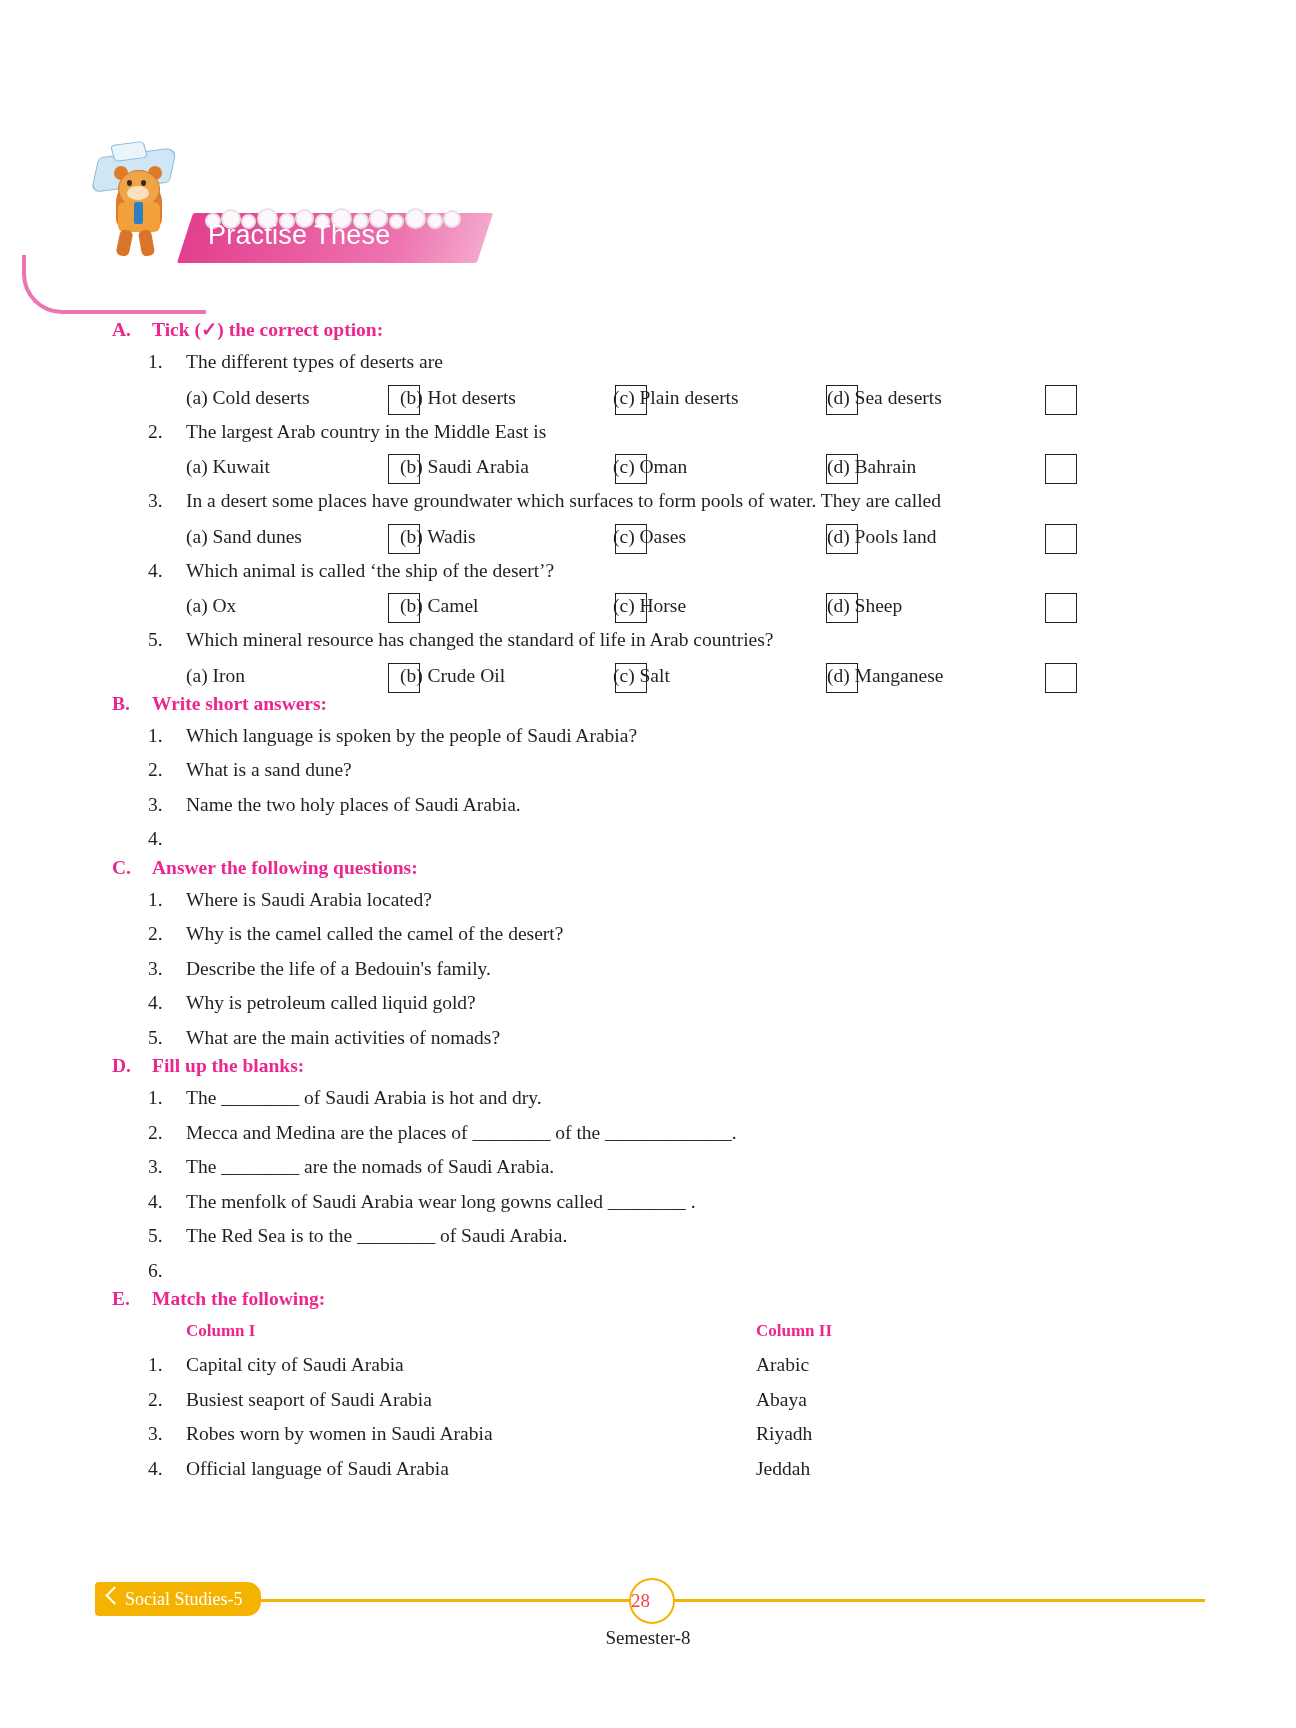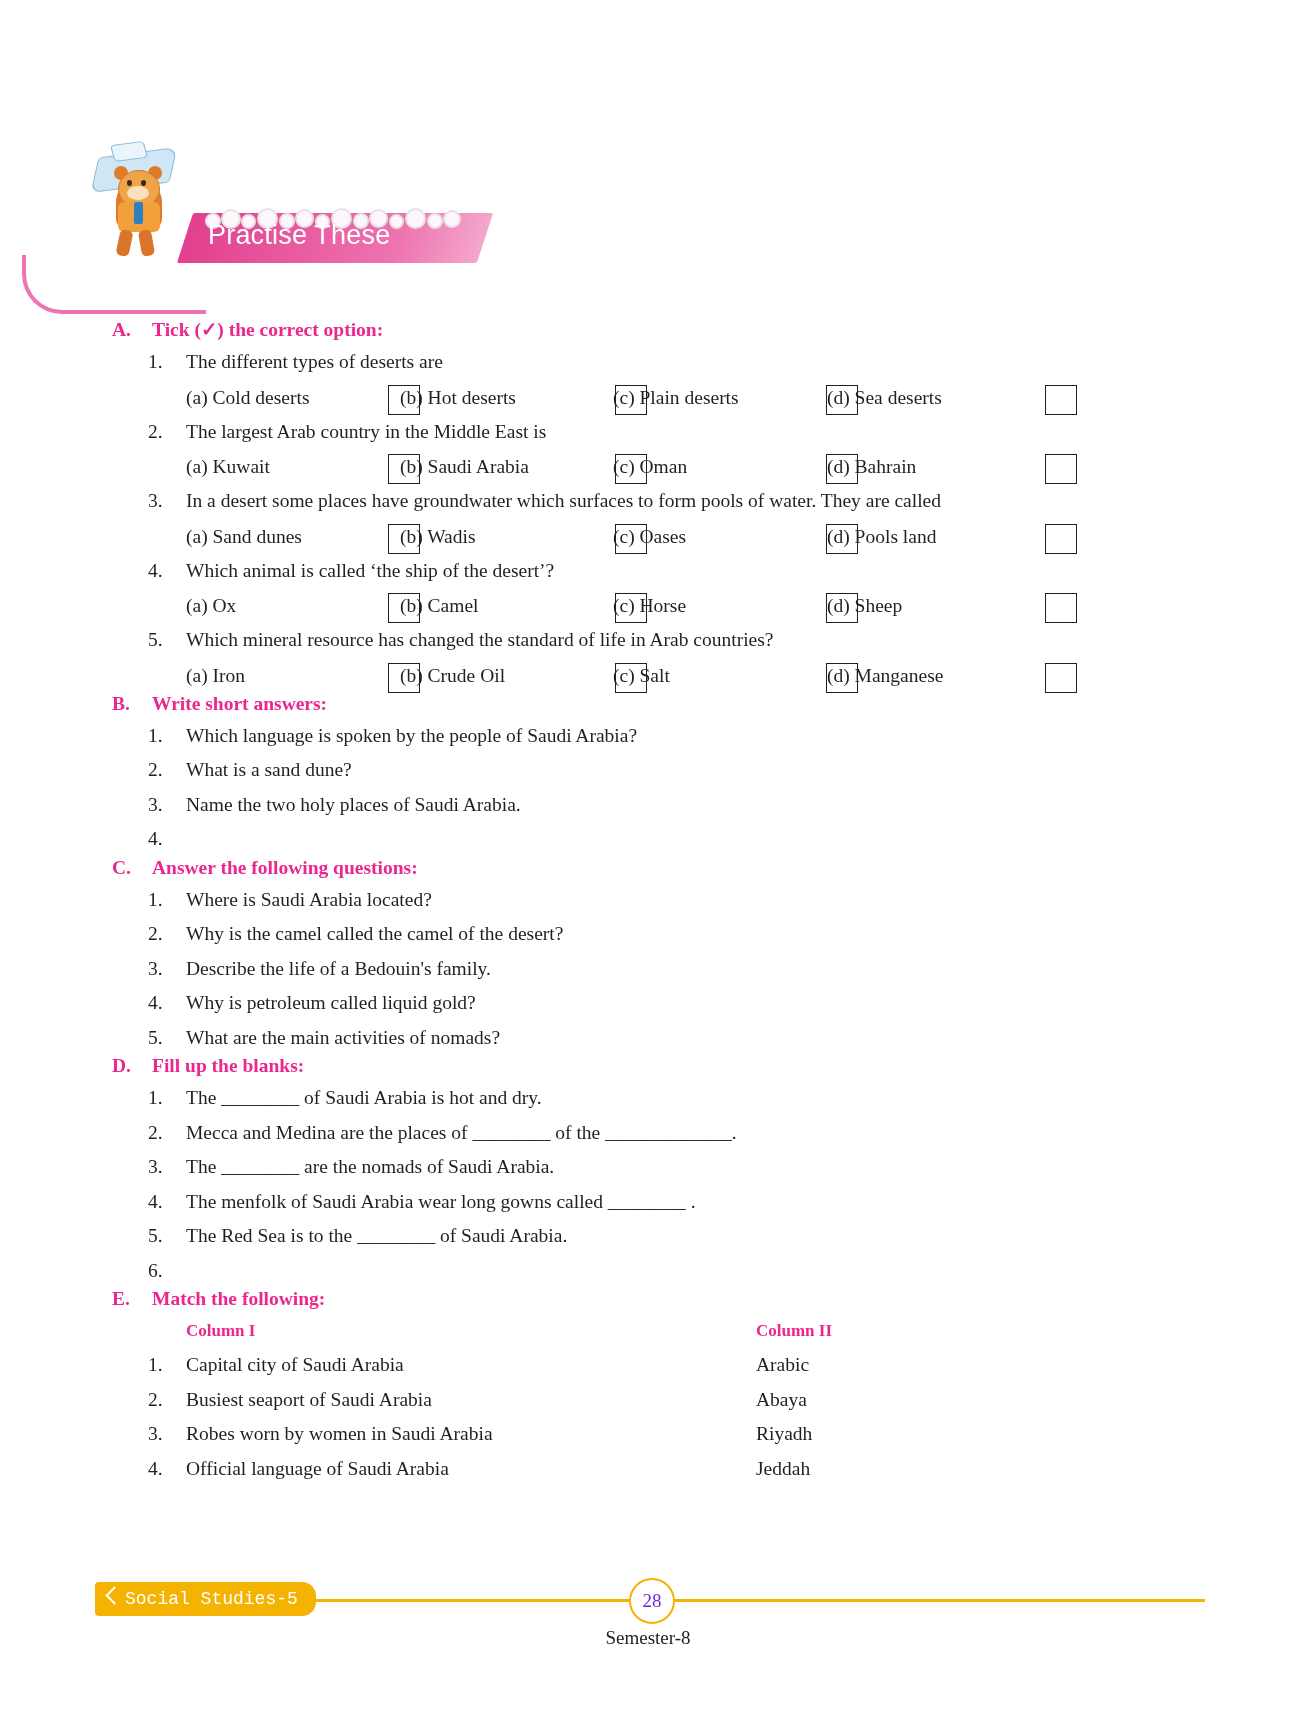--- a/index.html
+++ b/index.html
@@ -284,21 +284,21 @@
     background: #f5b301;
   }
   .foot-tab {
     position: absolute;
     left: 95px;
     top: 7px;
     height: 34px;
     padding: 0 18px 0 30px;
     background: #f5b301;
     color: #ffffff;
-    font-family: Liberation Mono, monospace;
+    font-family: Liberation Serif, serif;
     font-size: 18px;
     line-height: 34px;
     border-radius: 4px 14px 14px 4px;
     white-space: nowrap;
   }
   .foot-arrow {
     position: absolute;
     left: 108px;
     top: 14px;
     width: 11px;
@@ -309,24 +309,24 @@
   }
   .page-num {
     position: absolute;
     left: 629px;
     top: 3px;
     width: 42px;
     height: 42px;
     border-radius: 50%;
     background: #ffffff;
     border: 2px solid #f5b301;
-    color: #6d28d9;
+    color: #ef4444;
     font-size: 19px;
     line-height: 42px;
-    text-align: center;
+    text-align: left;
   }
   .semester {
     position: absolute;
     left: 0;
     top: 52px;
     width: 1296px;
     text-align: center;
     font-size: 19px;
     color: #231f20;
   }

